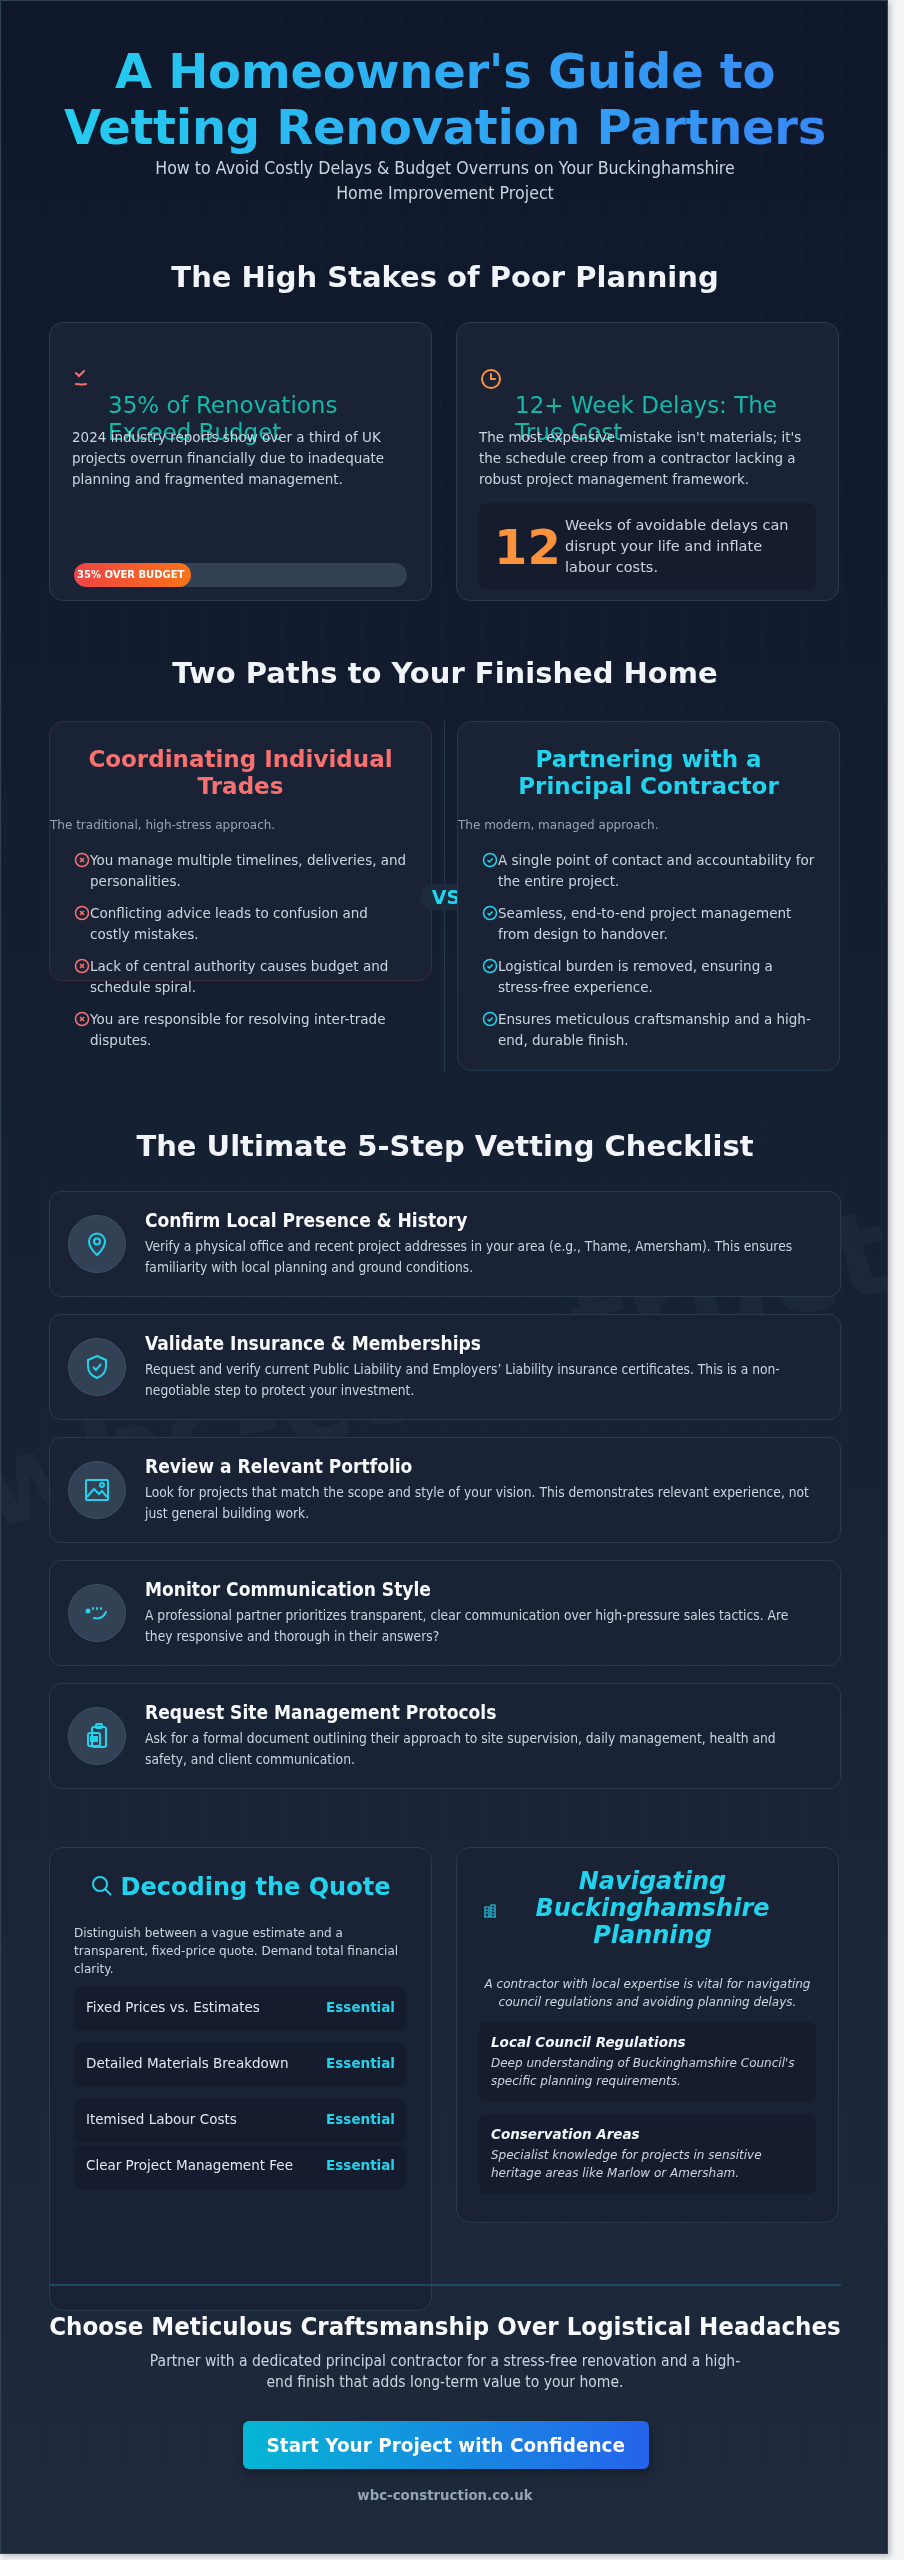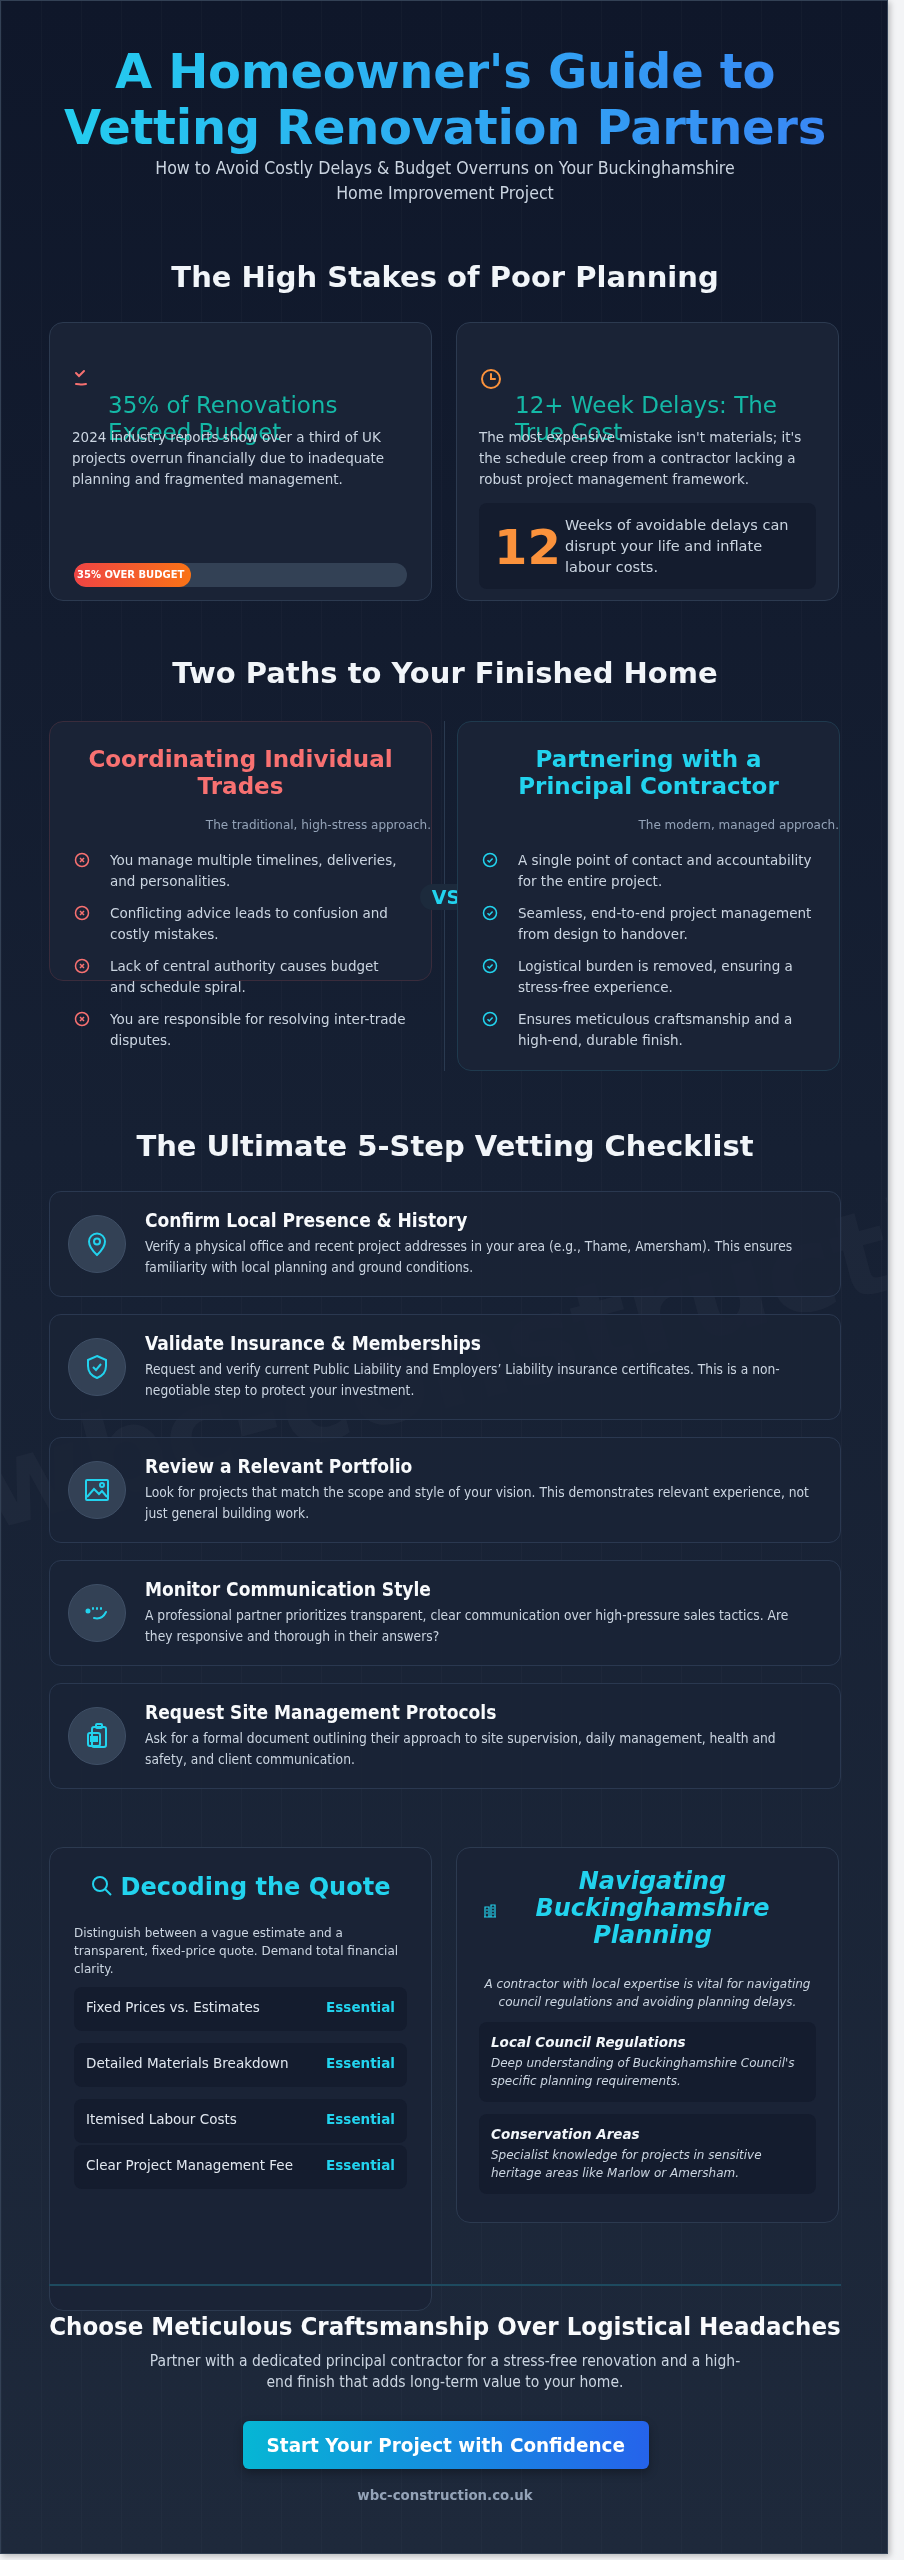--- a/index.html
+++ b/index.html
@@ -50,23 +50,23 @@
   .stat-icon { position: absolute; left: 22px; top: 44px; width: 24px; height: 24px; }
   .stat-body { position: absolute; left: 22px; top: 104px; right: 22px; font-size: 13.5px; line-height: 21px; color: #cbd5e1; }
   .bar-track { position: absolute; left: 24px; right: 24px; top: 240px; height: 24px; background: #334155; border-radius: 12px; overflow: hidden; }
   .bar-fill { height: 100%; width: 35%; background: linear-gradient(90deg, #ef4444, #f97316); border-radius: 12px;
     font-size: 10px; font-weight: bold; color: #fff; line-height: 24px; padding-left: 3px; white-space: nowrap; }
   .delay-box { position: absolute; left: 22px; right: 22px; top: 180px; height: 86px; background: #141c2e; border-radius: 8px; }
   .delay-num { position: absolute; left: 15px; top: 16px; font-size: 48px; font-weight: bold; color: #fb923c; line-height: 56px; }
   .delay-text { position: absolute; left: 86px; top: 12px; right: 10px; font-size: 14.5px; line-height: 21px; color: #cbd5e1; }
 
   .cmp-title { position: absolute; left: 20px; right: 20px; top: 24px; text-align: center; font-size: 23px; font-weight: bold; line-height: 27px; }
-  .cmp-sub { position: absolute; left: 0; right: 0; top: 96px; text-align: right; font-size: 12px; color: #94a3b8; }
+  .cmp-sub { position: absolute; left: 0; right: 0; top: 96px; text-align: left; font-size: 12px; color: #94a3b8; }
   .cmp-list { position: absolute; left: 24px; right: 24px; top: 128px; list-style: none; }
-  .cmp-list li { display: flex; gap: 20px; font-size: 13.5px; line-height: 21px; color: #cbd5e1; margin-bottom: 11px; }
+  .cmp-list li { display: flex; gap: 0; font-size: 13.5px; line-height: 21px; color: #cbd5e1; margin-bottom: 11px; }
   .cmp-list li svg { flex: 0 0 16px; margin-top: 2px; }
   .vs-badge { position: absolute; left: 419px; top: 883px; width: 52px; height: 26px; border-radius: 13px;
     background: #1c2a3c; color: #22d3ee; font-weight: bold; font-size: 19px; text-align: center; line-height: 26px; }
   .vs-line { position: absolute; left: 443px; top: 720px; width: 1px; height: 350px; background: #2a3a50; }
 
   .step { position: absolute; left: 48px; width: 792px; height: 106px; background: rgba(26,35,54,0.85); border: 1px solid #2a3850; border-radius: 12px; }
   .step-icon { position: absolute; left: 18px; top: 23px; width: 58px; height: 58px; border-radius: 50%; background: #334155; border: 1px solid #3f4f66;
     display: flex; align-items: center; justify-content: center; }
   .step-title { position: absolute; left: 95px; top: 16px; font-size: 19px; font-weight: bold; color: #f8fafc; line-height: 24px; transform-origin: left; transform: scaleX(0.9); white-space: nowrap; }
   .step-desc { position: absolute; left: 95px; top: 44px; width: 760px; font-size: 14px; line-height: 21px; color: #cbd5e1; transform-origin: left top; transform: scaleX(0.88); }

